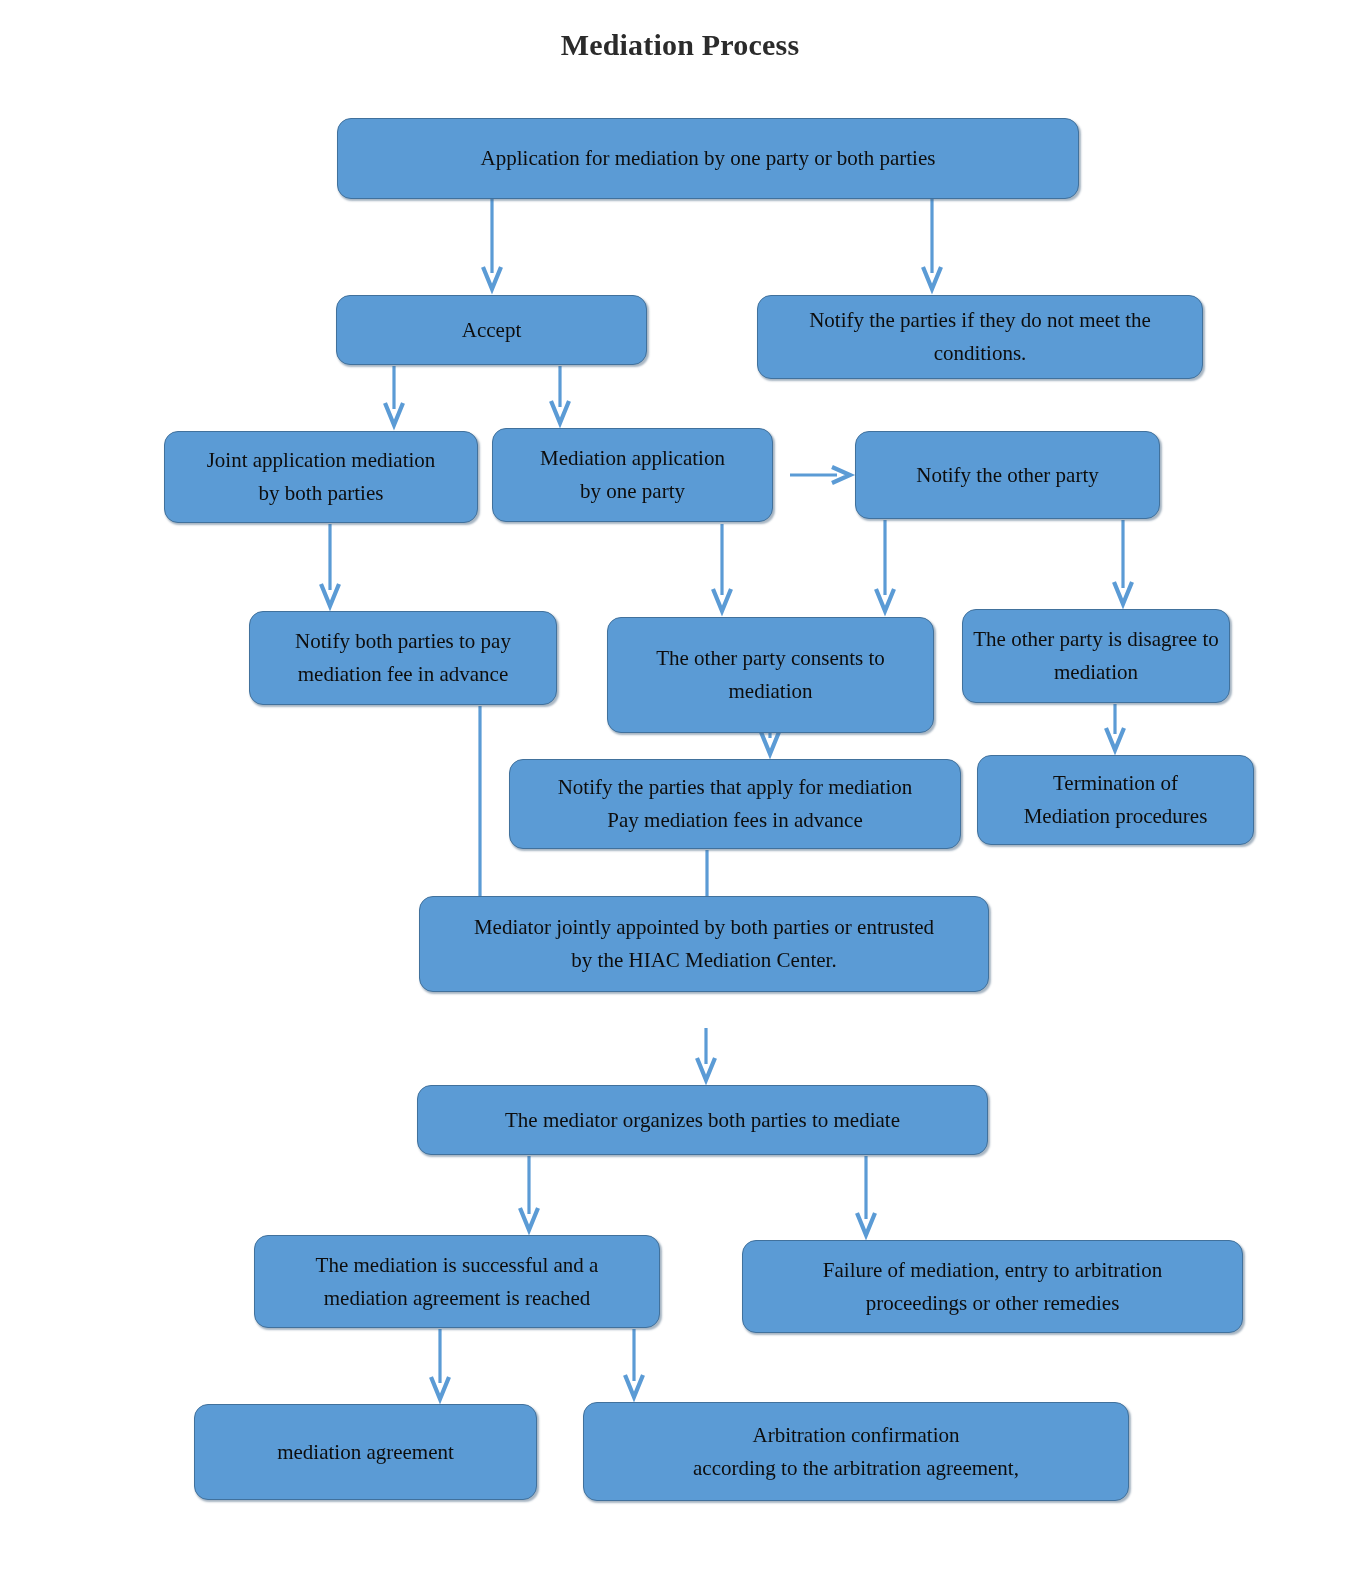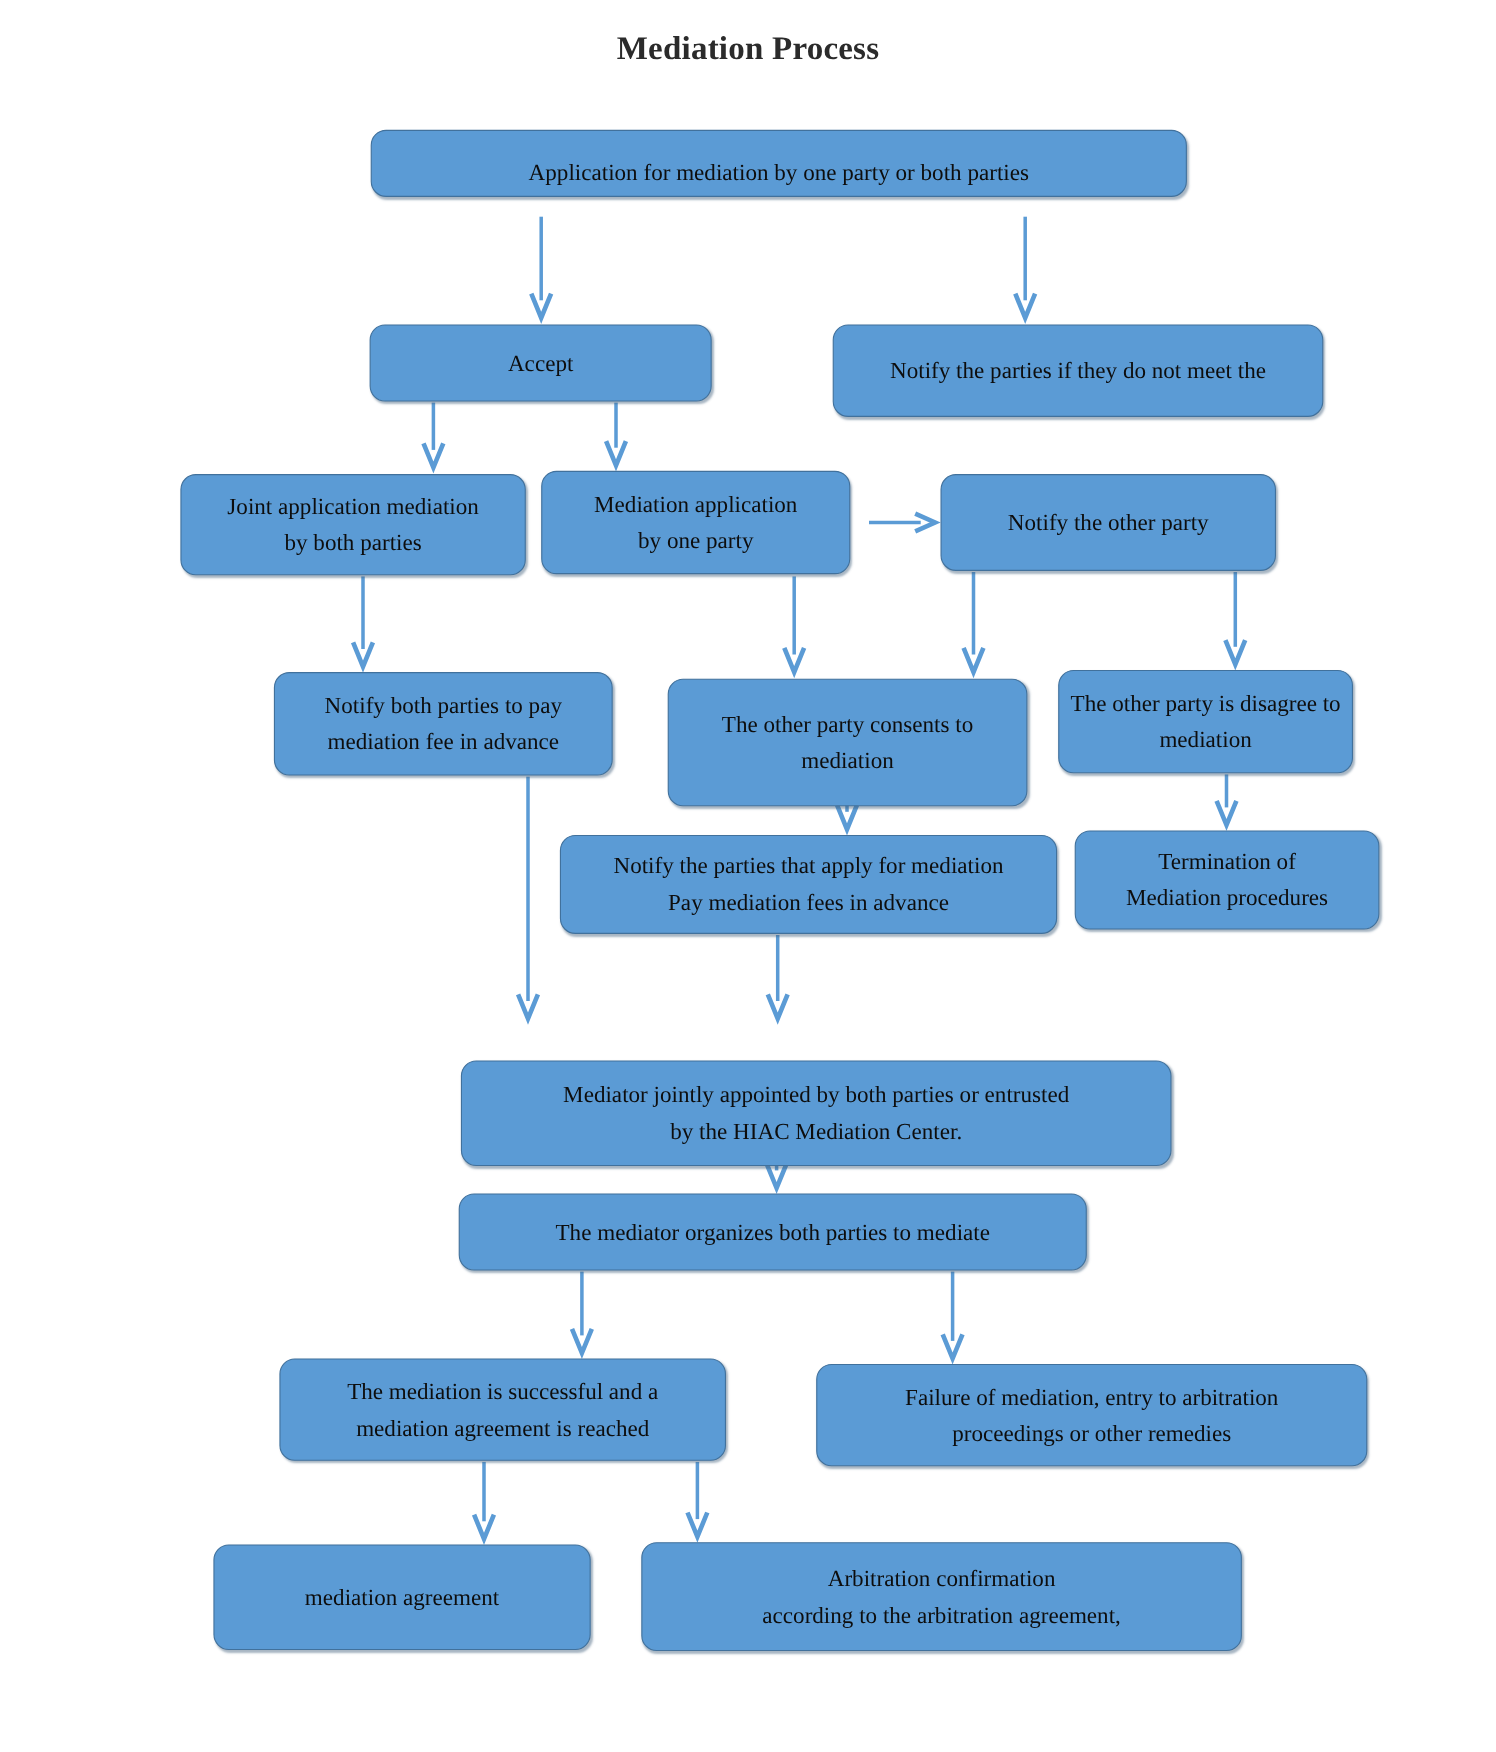--- a/index.html
+++ b/index.html
@@ -133,33 +133,34 @@
         <line x1="440" y1="1329" x2="440" y2="1383" stroke="#5B9BD5" stroke-width="3.2"></line>
         <path d="M 431 1377 L 440 1399 L 449 1377" fill="none" stroke="#5B9BD5" stroke-width="4.2" stroke-linecap="butt" stroke-linejoin="miter"></path>
       </g>
       <g>
         <line x1="634" y1="1329" x2="634" y2="1381" stroke="#5B9BD5" stroke-width="3.2"></line>
         <path d="M 625 1375 L 634 1397 L 643 1375" fill="none" stroke="#5B9BD5" stroke-width="4.2" stroke-linecap="butt" stroke-linejoin="miter"></path>
       </g>
     </svg>
 
   <div id="nodes-layer">
-      <div class="node" style="left: 337px; top: 118px; width: 742px; height: 61px; align-items: flex-end;">
+      <div class="node" style="left: 337px; top: 118px; width: 742px; height: 81px;">
         <span>
           <div>Application for mediation by one party or both parties</div>
         </span>
       </div>
       <div class="node" style="left: 336px; top: 295px; width: 311px; height: 70px;">
         <span>
           <div>Accept</div>
         </span>
       </div>
       <div class="node" style="left: 757px; top: 295px; width: 446px; height: 84px;">
         <span>
           <div>Notify the parties if they do not meet the</div>
+          <div>conditions.</div>
         </span>
       </div>
       <div class="node" style="left: 164px; top: 431px; width: 314px; height: 92px;">
         <span>
           <div>Joint application mediation</div>
           <div>by both parties</div>
         </span>
       </div>
       <div class="node" style="left: 492px; top: 428px; width: 281px; height: 94px;">
         <span>
@@ -195,21 +196,21 @@
           <div>Notify the parties that apply for mediation</div>
           <div>Pay mediation fees in advance</div>
         </span>
       </div>
       <div class="node" style="left: 977px; top: 755px; width: 277px; height: 90px;">
         <span>
           <div>Termination of</div>
           <div>Mediation procedures</div>
         </span>
       </div>
-      <div class="node" style="left: 419px; top: 964px; width: 646px; height: 96px;">
+      <div class="node" style="left: 419px; top: 896px; width: 570px; height: 96px;">
         <span>
           <div>Mediator jointly appointed by both parties or entrusted</div>
           <div>by the HIAC Mediation Center.</div>
         </span>
       </div>
       <div class="node" style="left: 417px; top: 1085px; width: 571px; height: 70px;">
         <span>
           <div>The mediator organizes both parties to mediate</div>
         </span>
       </div>

